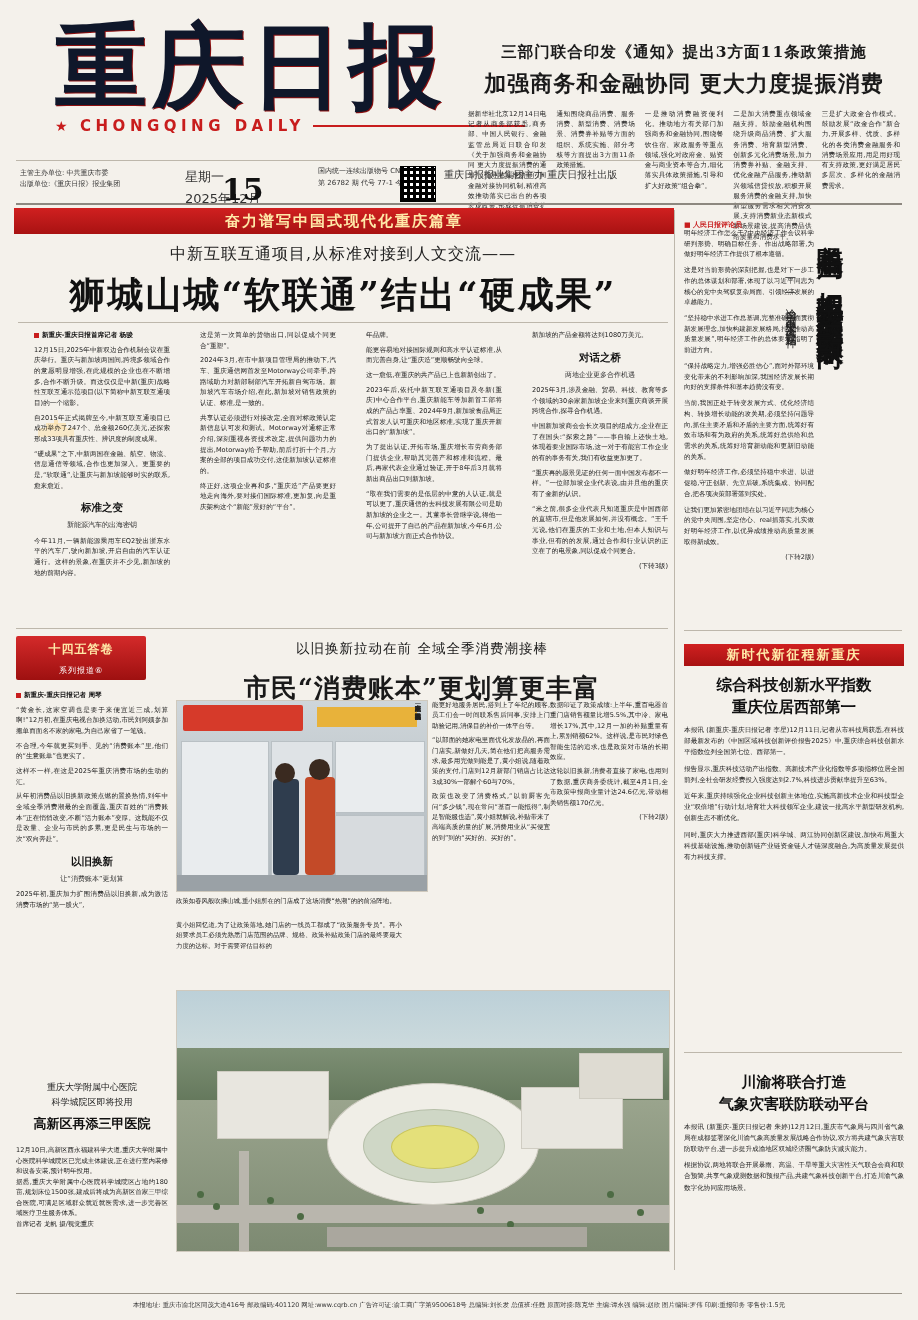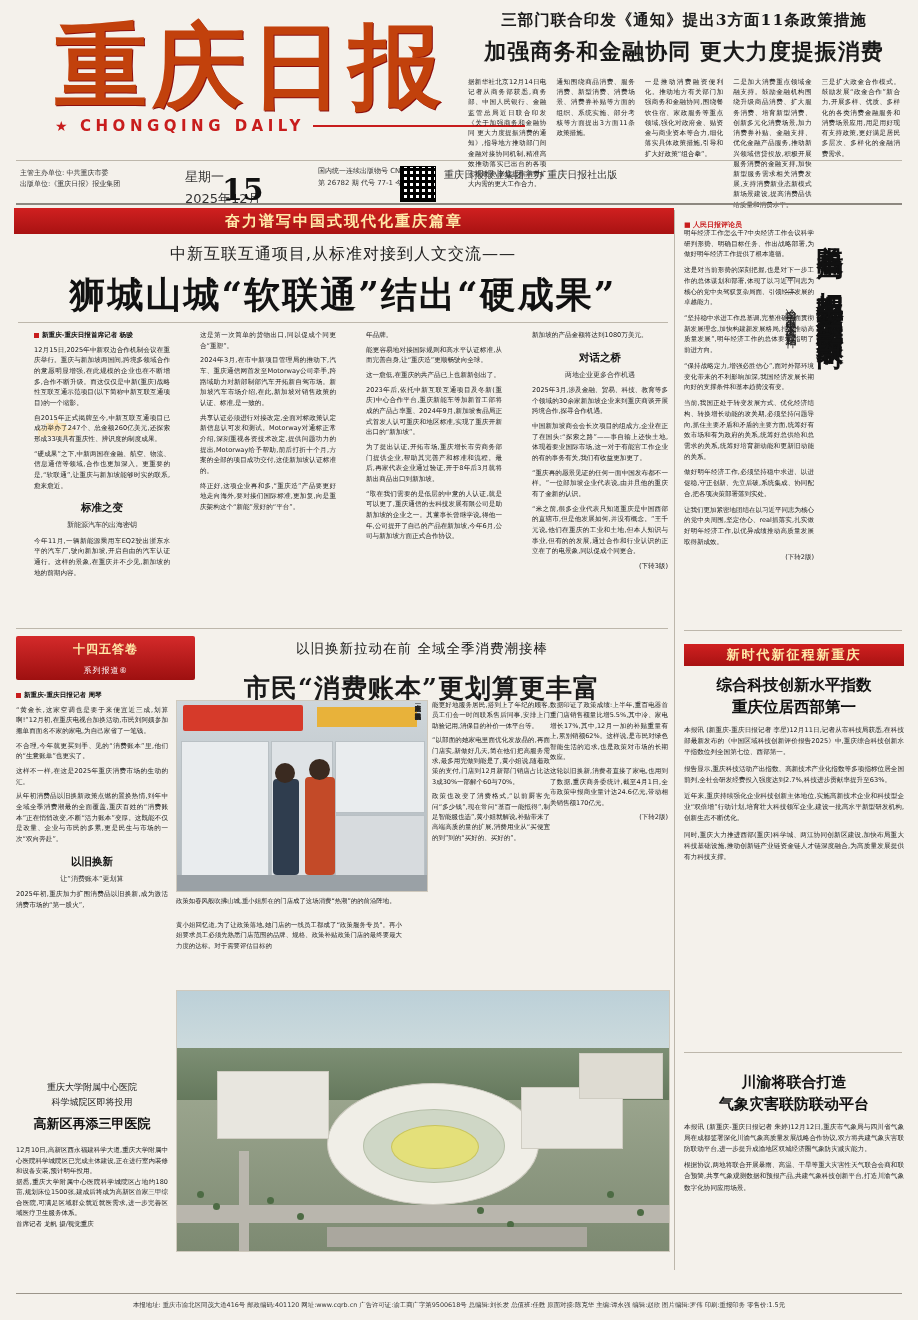--- a/index.html
+++ b/index.html
@@ -14,21 +14,21 @@
   .page{position:absolute;inset:0;background:#f4f1eb;}
 
   
   .masthead{position:absolute;left:0;top:0;width:918px;height:200px;}
   .logo{position:absolute;left:55px;top:18px;width:470px;height:130px;}
   .logo-cn{
     font-family:"DejaVu Serif","Liberation Serif",serif;
     font-weight:bold;
     font-size:92px;
     letter-spacing:6px;
-    color:#c2410c;
+    color:#0f172a;
     line-height:1.05;
     white-space:nowrap;
     text-shadow:1px 1px 0 #8c0f0f;
   }
   .logo-en{
     margin-top:2px;
     font-size:15px;
     letter-spacing:4.5px;
     color:#c81d1d;
     font-weight:bold;
@@ -43,21 +43,21 @@
   .issue{position:absolute;left:318px;top:166px;width:150px;font-size:7px;line-height:1.7;color:#333;}
   .qr{position:absolute;left:400px;top:166px;width:34px;height:34px;
      background:
        repeating-linear-gradient(90deg,#000 0 3px,#fff 3px 6px),
        repeating-linear-gradient(0deg,#000 0 3px,#fff 3px 6px);
      background-blend-mode:multiply;border:1px solid #000;}
   .cn-code{position:absolute;left:440px;top:166px;width:180px;font-size:10px;line-height:1.7;color:#333;}
 
   
   .top-lead{position:absolute;left:468px;top:10px;width:432px;}
-  .top-lead .kicker{font-family:"DejaVu Serif","Liberation Serif",serif;font-size:15.5px;font-weight:bold;text-align:center;letter-spacing:1px;}
+  .top-lead .kicker{font-family:"DejaVu Serif","Liberation Serif",serif;font-size:15.5px;font-weight:bold;text-align:center;letter-spacing:1px;margin-top:32px;}
   .top-lead .head{font-family:"DejaVu Serif","Liberation Serif",serif;font-size:22px;font-weight:bold;text-align:center;letter-spacing:1px;margin-top:6px;}
   .top-lead .cols{display:flex;gap:10px;margin-top:10px;font-size:6.6px;line-height:1.55;text-align:justify;color:#222;}
   .top-lead .cols > div{flex:1;}
 
   
   .banner{position:absolute;left:14px;top:208px;width:660px;height:26px;
     background:linear-gradient(180deg,#d02020,#a81212);
     display:flex;align-items:center;justify-content:center;}
   .banner-text{color:#ffe9a8;font-family:"DejaVu Serif","Liberation Serif",serif;font-weight:bold;font-size:15px;letter-spacing:2px;}
   .banner-deco{position:absolute;left:22px;top:212px;width:40px;height:18px;opacity:.85;}
@@ -76,21 +76,21 @@
   .byline{font-weight:bold;color:#111;}
   .sq{display:inline-block;width:5px;height:5px;background:#c81d1d;margin-right:3px;vertical-align:middle;}
   .subhead{font-family:"DejaVu Serif","Liberation Serif",serif;font-weight:bold;font-size:10.5px;text-align:center;margin:8px 0 4px;color:#111;}
   .subhead2{font-size:7px;text-align:center;color:#333;margin-bottom:4px;}
 
   
   .feat2{position:absolute;left:176px;top:640px;width:492px;}
   .feat2 .sub{font-family:"DejaVu Serif","Liberation Serif",serif;font-size:13.5px;text-align:center;letter-spacing:1px;}
   .feat2 .title{font-family:"DejaVu Serif","Liberation Serif",serif;font-weight:bold;font-size:26px;text-align:center;letter-spacing:1px;margin-top:13px;}
 
-  .seriesbadge{position:absolute;left:16px;top:636px;width:179px;height:44px;}
+  .seriesbadge{position:absolute;left:16px;top:636px;width:130px;height:44px;}
   .seriesbadge .b1{position:absolute;inset:0;background:linear-gradient(180deg,#d42a2a,#9e1010);border-radius:2px;}
   .seriesbadge .t1{position:absolute;left:0;right:0;top:5px;text-align:center;color:#ffe9a8;font-family:"DejaVu Serif","Liberation Serif",serif;font-weight:bold;font-size:12px;letter-spacing:1px;}
   .seriesbadge .t2{position:absolute;left:0;right:0;bottom:4px;text-align:center;color:#fff;font-size:8px;letter-spacing:1px;}
 
   .leftcol2{position:absolute;left:16px;top:690px;width:152px;font-size:6.6px;line-height:1.62;text-align:justify;color:#222;}
 
   .photo-fridge{position:absolute;left:176px;top:700px;width:250px;height:190px;overflow:hidden;border:1px solid #cfc9bd;}
   .photo-cap{position:absolute;font-size:6.4px;line-height:1.6;color:#222;text-align:justify;}
 
   .cols-mid{position:absolute;left:432px;top:700px;width:236px;display:flex;}

